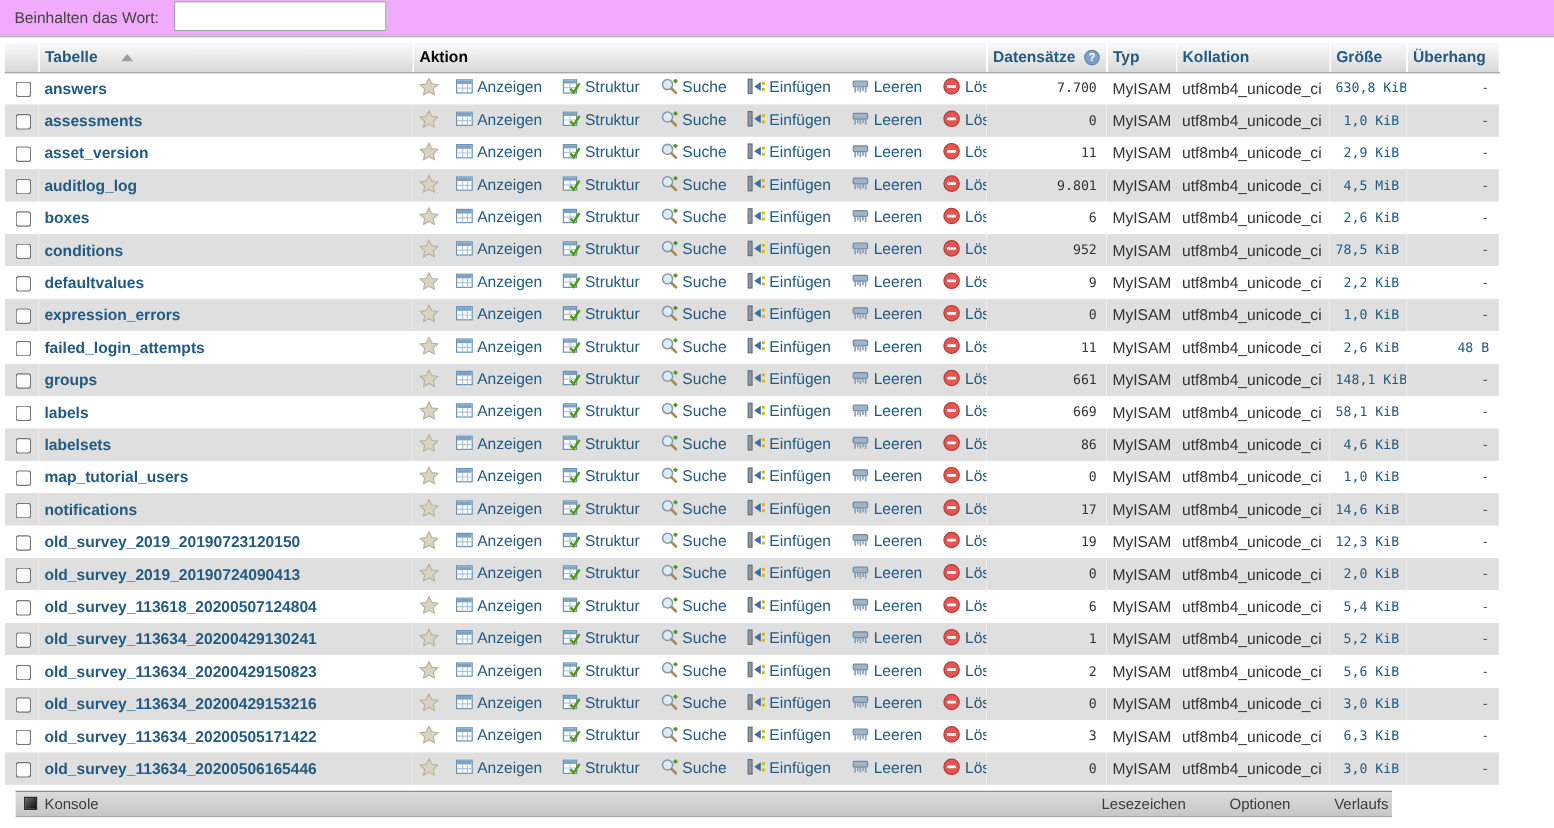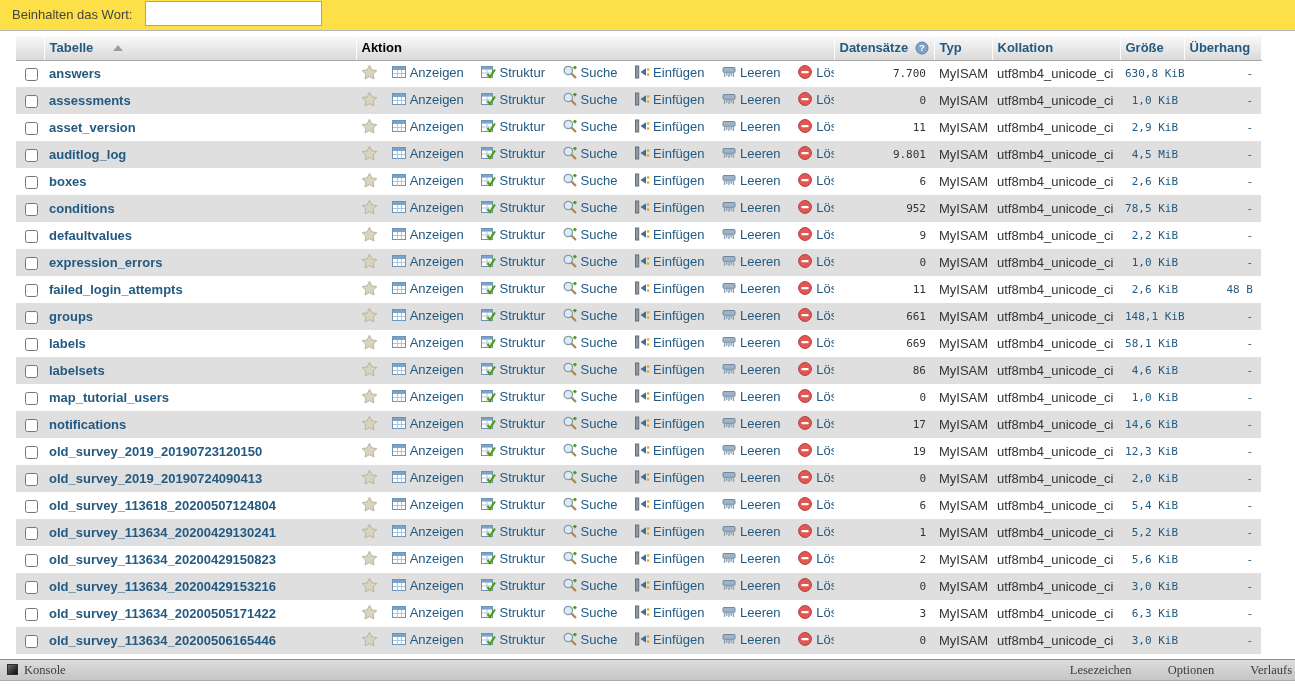--- a/index.html
+++ b/index.html
@@ -1,27 +1,27 @@
 <!DOCTYPE html>
 <html><head>
 <meta charset="utf-8">
 <style>
   * { margin:0; padding:0; box-sizing:border-box; }
   html,body { width:1295px; height:690px; background:#fff; overflow:hidden;
     font-family:"Liberation Sans", sans-serif; color:#333; }
 
   
   .filter-bar { position:absolute; top:0; left:0; width:1295px; height:31px;
-    background:#fde047; border-bottom:1px solid #b6b6b6; }
+    background:#f0abfc; border-bottom:1px solid #b6b6b6; }
   .filter-label { position:absolute; left:12px; top:7px; font-size:13px; color:#444; }
   .filter-input { position:absolute; left:145px; top:1px; width:177px; height:25px;
     border:1px solid #a3a3a3; background:#fff; font-size:13px; padding:0 5px; }
 
   
-  table.db-tables { position:absolute; top:36px; left:16px; width:1245px;
+  table.db-tables { position:absolute; top:36px; left:4px; width:1245px;
     border-collapse:collapse; table-layout:fixed; font-size:13px; }
   thead th { height:24px; background:linear-gradient(#f9f9f9,#d9d9d9);
     border-bottom:1px solid #a9a9a9; border-right:1px solid #fdfdfd;
     text-align:left; padding:0 5px; font-size:13px; font-weight:bold;
     white-space:nowrap; overflow:hidden; }
   thead th.h-action { color:#000; }
   thead th a { color:#235a81; text-decoration:none; }
   tbody td { height:27px; padding:0 5px; white-space:nowrap; overflow:hidden;
     vertical-align:middle; background:#fff; }
   tr.alt td { background:#dfdfdf; }
@@ -41,23 +41,23 @@
   td.c-type, td.c-collation { color:#333; font-size:13px; }
   td.c-size { text-align:right; padding-right:6px; color:#235a81; }
   td.c-overhead { text-align:right; padding-right:8px; color:#235a81; }
 
   .sort-arrow { display:inline-block; width:0; height:0; margin-left:20px;
     border-left:5px solid transparent; border-right:5px solid transparent;
     border-bottom:6px solid #9e9e9e; vertical-align:1px; }
   .help-ic { vertical-align:-3px; margin-left:7px; }
 
   
-  .console-bar { position:absolute; top:659px; left:0; width:1295px; height:22px;
+  .console-bar { position:absolute; top:659px; left:13px; width:1147px; height:22px;
     background:linear-gradient(#dcdcdc,#c6c6c6); border-top:1px solid #8a8a8a;
-    border-bottom:1px solid #aaa; font-size:12.5px; color:#3c3c3c;font-family:Liberation Serif, serif; }
+    border-bottom:1px solid #aaa; font-size:12.5px; color:#3c3c3c; }
   .console-left { position:absolute; left:7px; top:3px; cursor:pointer; }
   .console-icon { display:inline-block; width:11px; height:11px; vertical-align:-1px;
     margin-right:6px; border:1px solid #2d2d2d;
     background:linear-gradient(135deg,#6b6b6b,#0c0c0c); }
   .console-links { position:absolute; right:3px; top:3px; }
   .console-links a { color:#3c3c3c; text-decoration:none; margin-left:33px; cursor:pointer; }
 </style>
 </head>
 <body>
 

